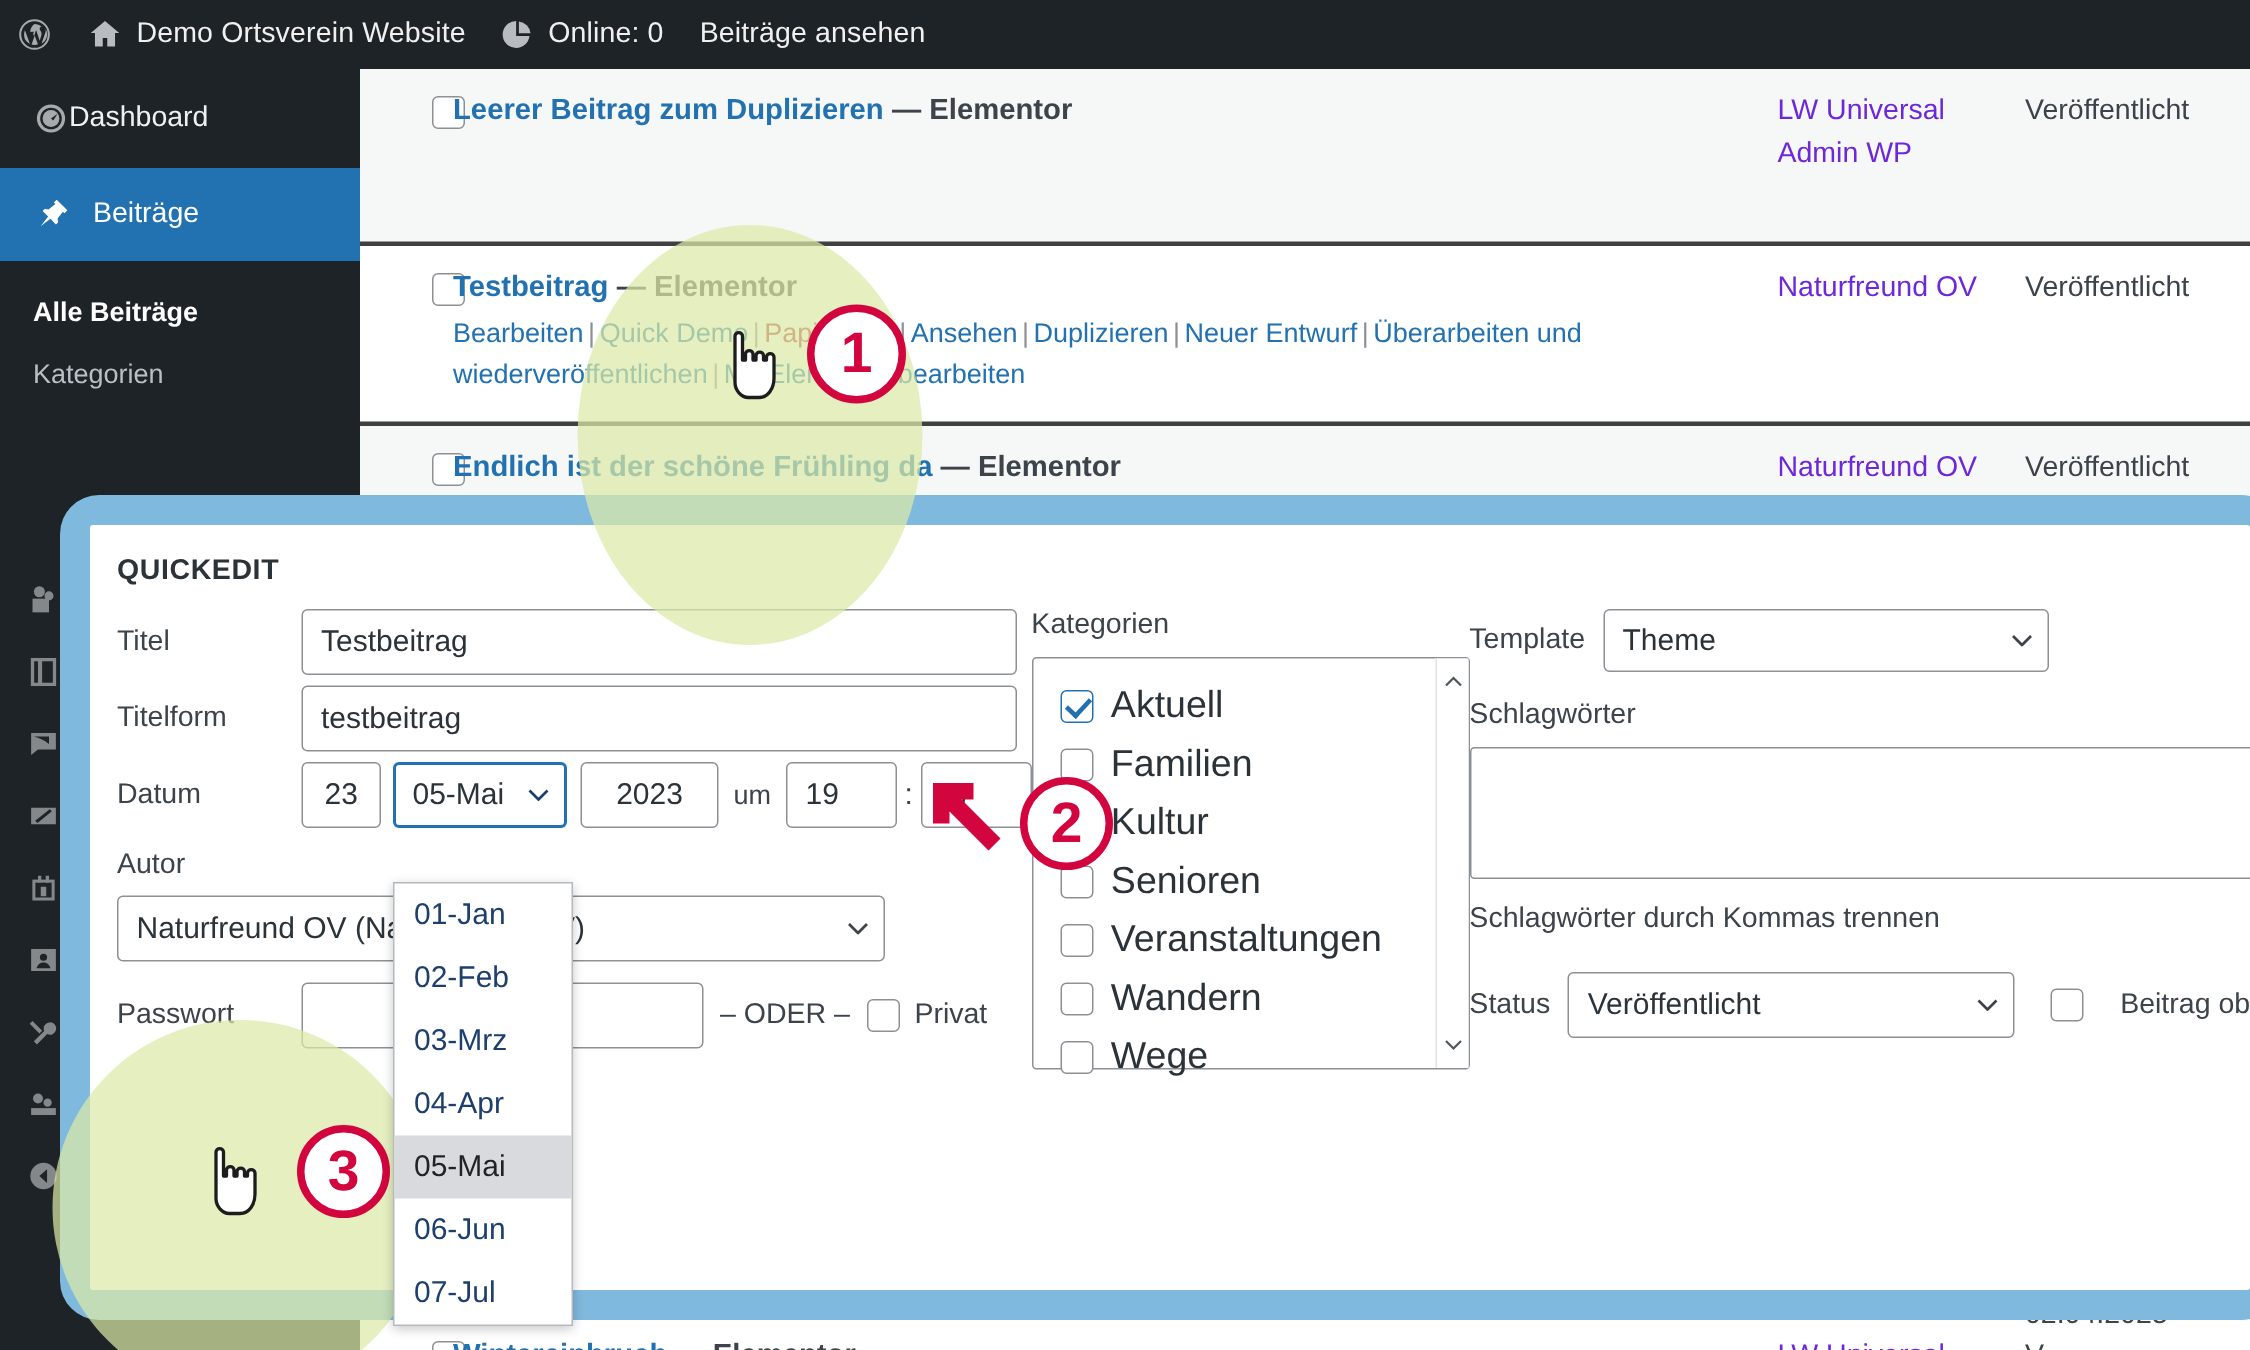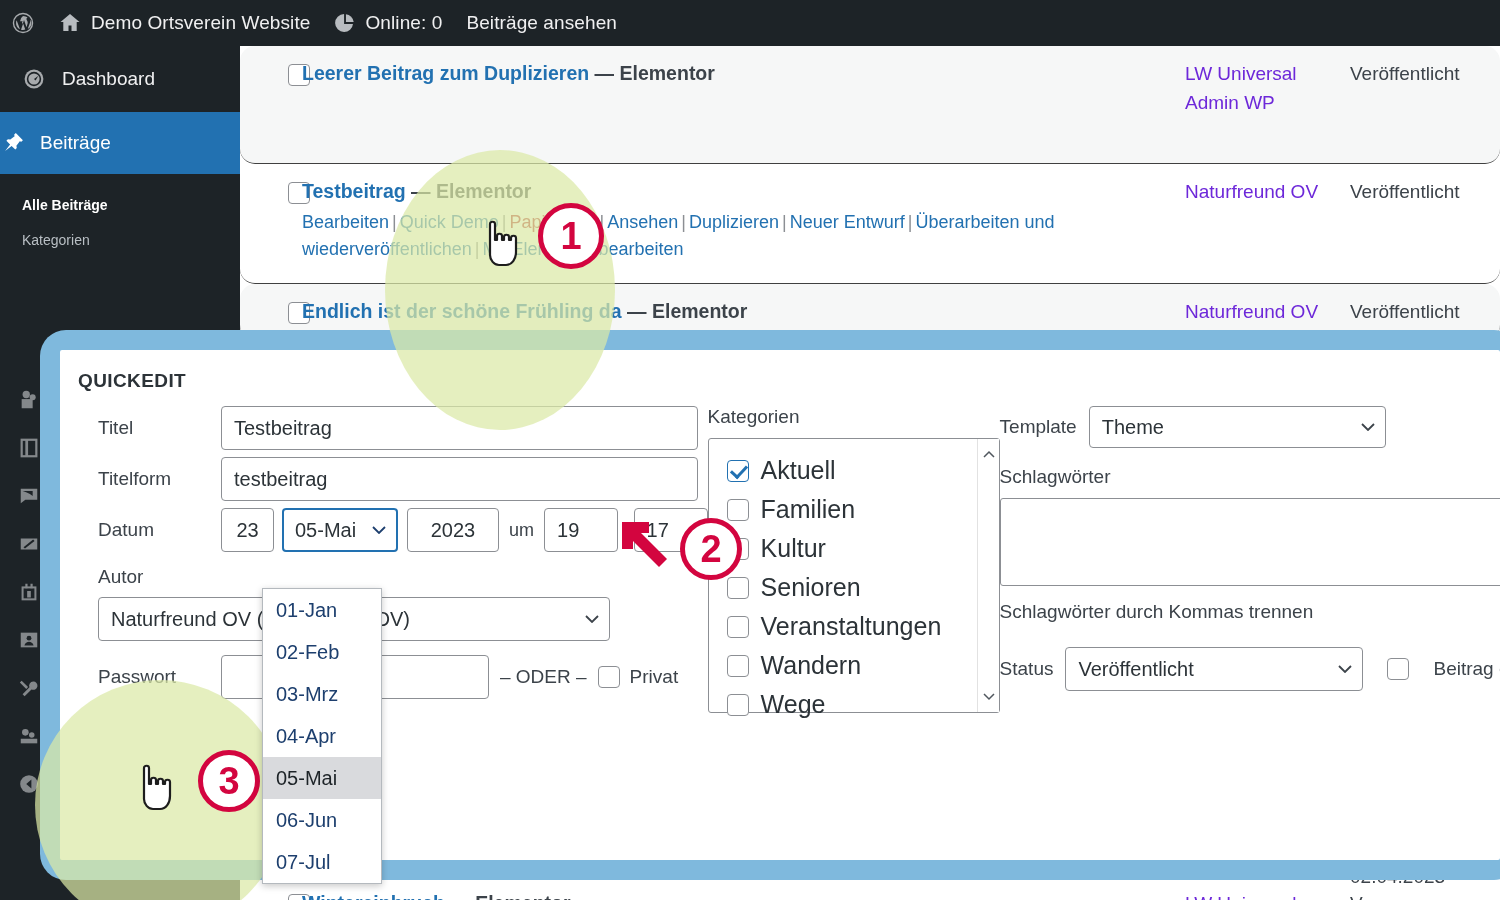--- a/index.html
+++ b/index.html
@@ -22,45 +22,45 @@
   .wp-glyph { width: 30px; height: 30px; }
   .home-glyph { width: 24px; height: 24px; }
   .chart-glyph { width: 22px; height: 22px; }
 
   
   .sidebar {
     position: absolute; top: 46px; left: 0; width: 240px; height: 854px;
     background: #1d2327;
   }
   .menu-top {
-    height: 66px; display: flex; align-items: center; gap: 16px;
+    height: 66px; display: flex; align-items: center; gap: 0;
     padding-left: 22px; color: #f0f0f1; font-size: 19px;
   }
   .menu-current {
     position: relative; height: 62px; background: #2271b1;
-    display: flex; align-items: center; gap: 16px; 
+    display: flex; align-items: center; gap: 16px; padding-left: 22px;
     color: #fff; font-size: 19px; font-weight: 400;
   }
   .menu-current::after {
     content: ""; position: absolute; right: -12px; top: 19px;
     border: 12px solid transparent; border-left-color: #2271b1;
     border-right: 0; width: 0; height: 0;
   }
   .submenu { padding: 14px 0 10px 0; }
   .submenu-item {
-    padding: 7px 0 7px 22px; font-size: 14px; color: #b9bfc4; line-height: 1.5;
+    padding: 7px 0 7px 22px; font-size: 18px; color: #b9bfc4; line-height: 1.5;
   }
   .submenu-item.active { color: #fff; font-weight: bold; }
   .icon-col { position: absolute; top: 330px; left: 0; width: 60px; }
   .icon-row { height: 48px; display: flex; align-items: center; padding-left: 18px; }
   .icon-row svg { opacity: .75; }
 
   
   .listwrap { position: absolute; left: 240px; top: 46px; width: 1260px; height: 854px; background: #fff; }
-  .post-row { position: relative; border-bottom: 1px solid #404040; padding: 14px 0 14px 0; display: flex; border-radius: 15px; }
+  .post-row { position: relative; border-bottom: 3px solid #404040; padding: 14px 0 14px 0; display: flex; }
   .post-row.alt { background: #f6f7f7; }
   .cb-cell { width: 62px; padding-left: 48px; padding-top: 4px; }
   .wpcb {
     width: 22px; height: 22px; border: 1px solid #8c8f94; border-radius: 4px; background: #fff;
     display: inline-block;
   }
   .title-cell { flex: 1; padding-right: 10px; }
   .post-title {
     font-size: 19.5px; font-weight: bold; color: #2271b1; line-height: 1.35;
   }
@@ -76,21 +76,21 @@
   
   .qe-outer {
     position: absolute; left: 40px; top: 330px; width: 1480px; height: 550px;
     background: #7fb9dd; border-radius: 26px; padding: 20px;
   }
   .qe-inner {
     background: #fff; width: 100%; height: 100%; border-radius: 2px;
     padding: 20px 0 0 0; position: relative; overflow: visible;
   }
   .qe-title { font-size: 19px; font-weight: bold; color: #2c3338; padding: 0 0 14px 18px; letter-spacing: .4px; }
-  .qe-cols { display: flex; padding-left: 20px; }
+  .qe-cols { display: flex; }
   .qe-col-left { width: 640px; padding-left: 18px; }
   .qe-col-mid { width: 310px; }
   .qe-col-right { flex: 1; }
 
   .frow { display: flex; align-items: center; margin-bottom: 7px; }
   .flabel { width: 123px; font-size: 19px; color: #3c434a; }
   .ftext {
     height: 44px; border: 1px solid #8c8f94; border-radius: 4px; background: #fff;
     font-family: "Liberation Sans", sans-serif; font-size: 20px; color: #2c3338;
     padding: 0 12px; outline: none;

